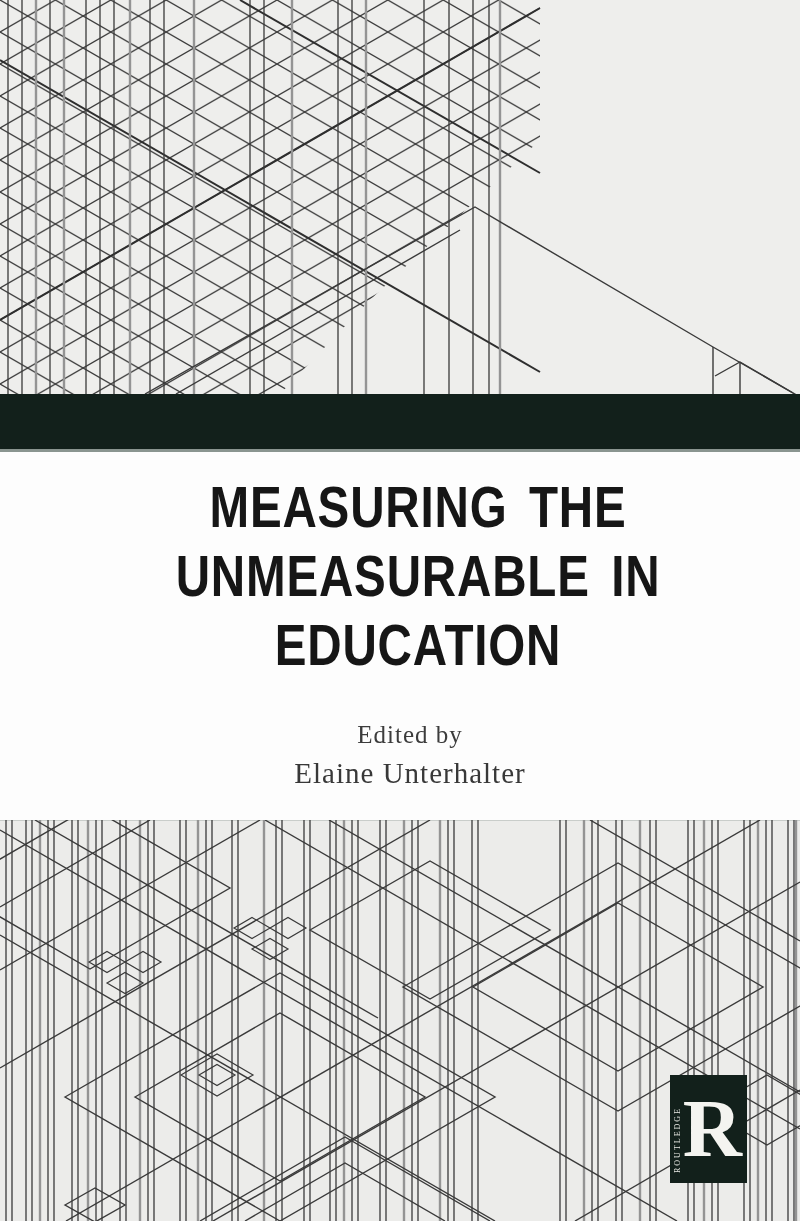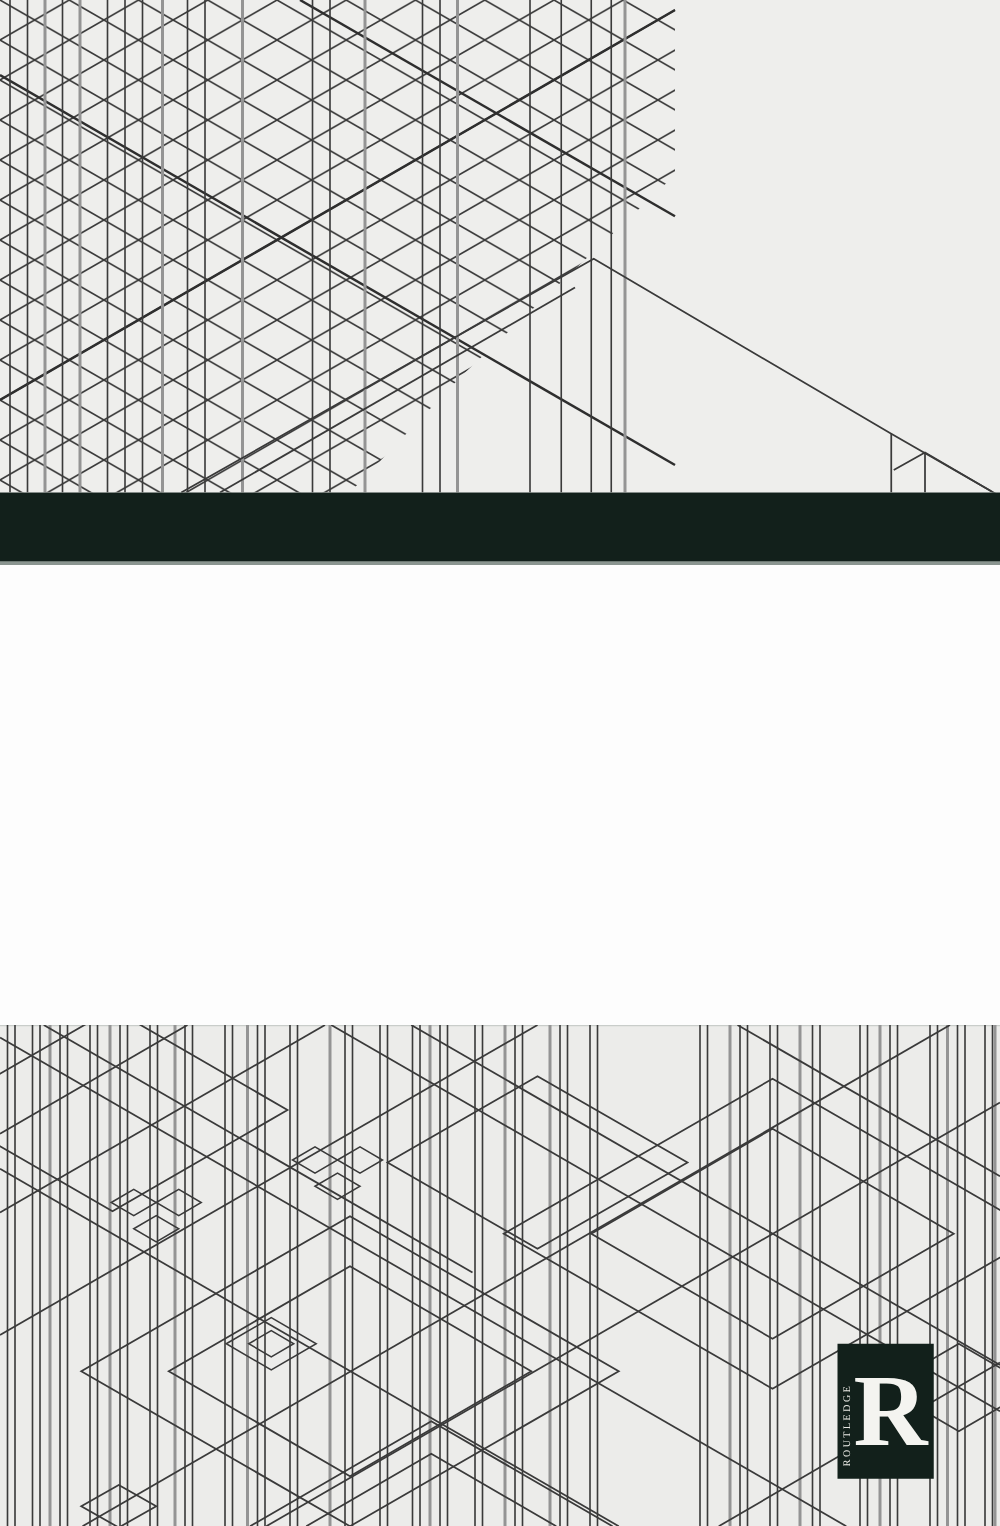--- a/index.html
+++ b/index.html
@@ -117,20 +117,29 @@
       <polyline points="145,394 475,207 713,347 800,397"></polyline>
       <line x1="460" y1="230" x2="176" y2="394"></line>
       <line x1="713" y1="347" x2="713" y2="394"></line>
       <line x1="740" y1="362" x2="740" y2="394"></line>
       <polyline points="715,376 740,362 793,393"></polyline>
     </g>
   </svg>
 
   <div class="band"></div>
 
+  <div class="middle">
+    <h1 class="title">
+      <span>MEASURING THE</span>
+      <span>UNMEASURABLE IN</span>
+      <span>EDUCATION</span>
+    </h1>
+    <p class="edited">Edited by</p>
+    <p class="editor">Elaine Unterhalter</p>
+  </div>
 
   <svg id="bottom-art" class="art" width="800" height="401" viewBox="0 0 800 401" aria-hidden="true">
     <rect x="0" y="0" width="800" height="401" fill="#ececea"></rect>
     <line x1="0" y1="0.5" x2="800" y2="0.5" stroke="#c9cdca" stroke-width="1"></line>
 
     <g stroke="#3a3a3a" stroke-width="1.3">
       <line x1="6" y1="0" x2="6" y2="401"></line>
         <line x1="12" y1="0" x2="12" y2="401"></line>
       <line x1="26" y1="0" x2="26" y2="401"></line>
         <line x1="32" y1="0" x2="32" y2="401"></line>

